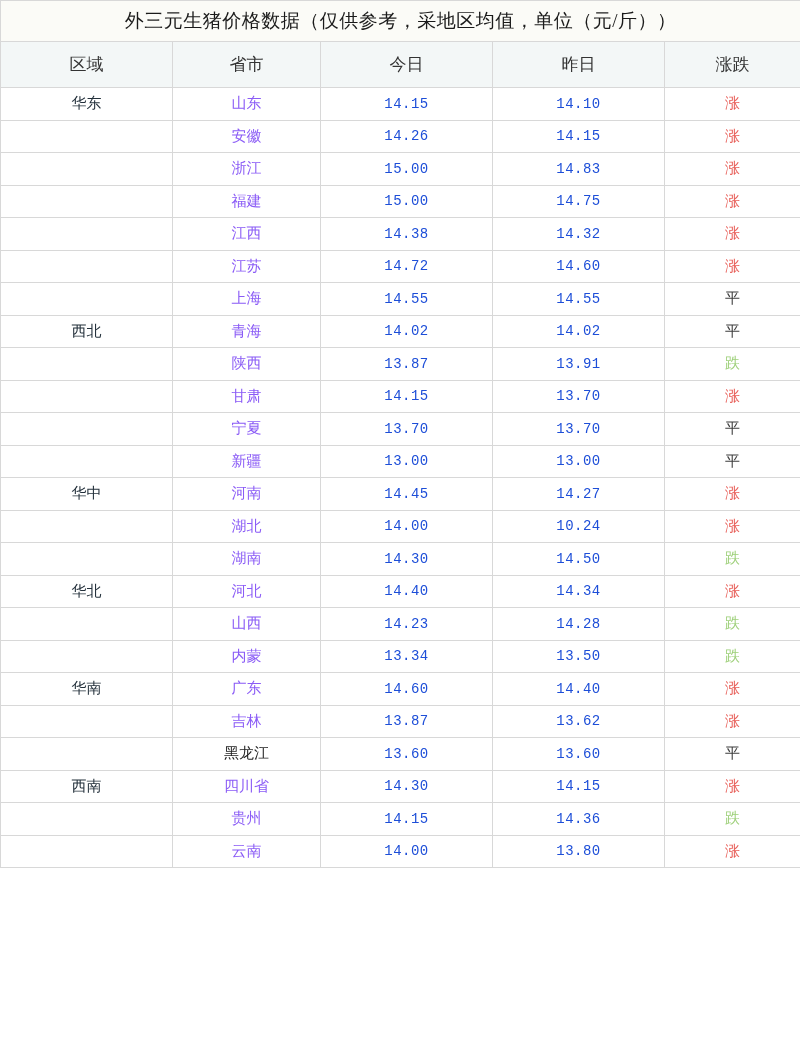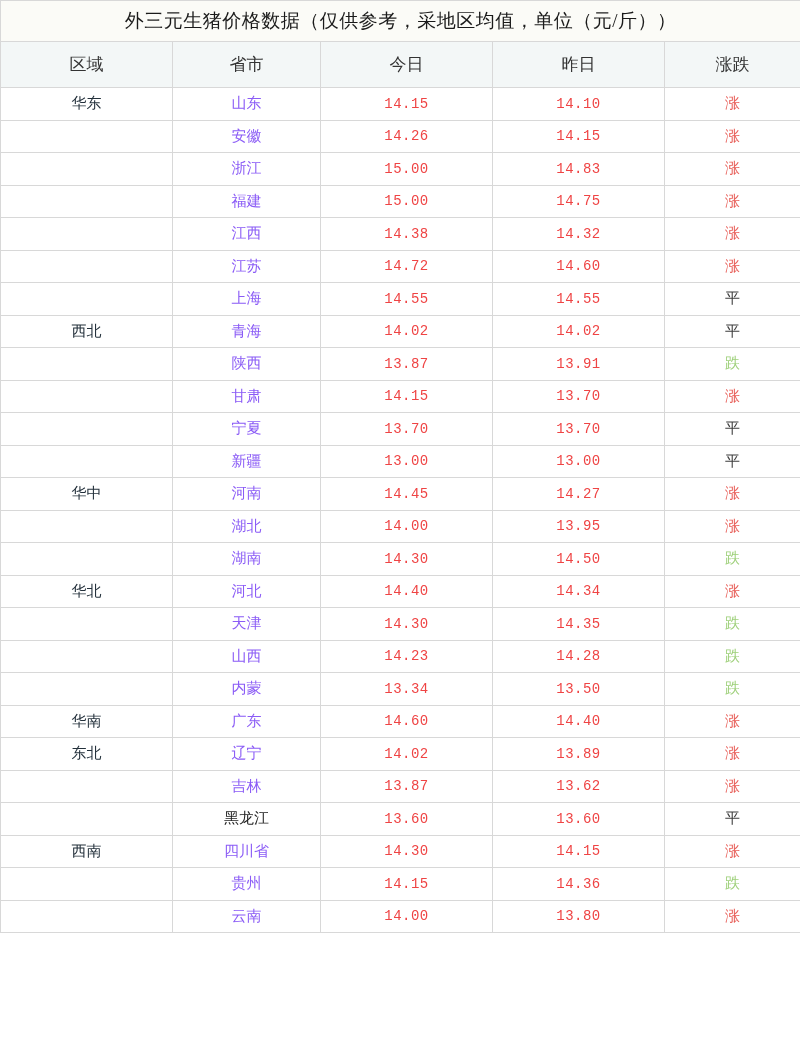--- a/index.html
+++ b/index.html
@@ -48,21 +48,21 @@
   }
   .data-row td {
     height: 31.5px;
     font-size: 15px;
     background: #ffffff;
     font-family: "Liberation Serif", serif;
   }
   .data-row td.num {
     font-family: "Liberation Mono", monospace;
     font-size: 14px;
-    color: #ef4444;
+    color: #1d4ed8;
     letter-spacing: 0.5px;
   }
   .region-cell {
     color: #23303b;
   }
   .prov-cell {
     color: #8b5cf6;
   }
   .prov-dark {
     color: #1d1d1d;
@@ -197,70 +197,56 @@
           <td class="region-cell">华中</td>
           <td class="prov-cell">河南</td>
           <td class="num">14.45</td>
           <td class="num">14.27</td>
           <td class="chg-up">涨</td>
         </tr>
         <tr class="data-row">
           <td class="region-cell"></td>
           <td class="prov-cell">湖北</td>
           <td class="num">14.00</td>
-          <td class="num">13.95</td>
+          <td class="num">10.24</td>
           <td class="chg-up">涨</td>
         </tr>
         <tr class="data-row">
           <td class="region-cell"></td>
           <td class="prov-cell">湖南</td>
           <td class="num">14.30</td>
           <td class="num">14.50</td>
           <td class="chg-down">跌</td>
         </tr>
         <tr class="data-row">
           <td class="region-cell">华北</td>
           <td class="prov-cell">河北</td>
           <td class="num">14.40</td>
           <td class="num">14.34</td>
           <td class="chg-up">涨</td>
         </tr>
         <tr class="data-row">
           <td class="region-cell"></td>
-          <td class="prov-cell">天津</td>
-          <td class="num">14.30</td>
-          <td class="num">14.35</td>
-          <td class="chg-down">跌</td>
-        </tr>
-        <tr class="data-row">
-          <td class="region-cell"></td>
           <td class="prov-cell">山西</td>
           <td class="num">14.23</td>
           <td class="num">14.28</td>
           <td class="chg-down">跌</td>
         </tr>
         <tr class="data-row">
           <td class="region-cell"></td>
           <td class="prov-cell">内蒙</td>
           <td class="num">13.34</td>
           <td class="num">13.50</td>
           <td class="chg-down">跌</td>
         </tr>
         <tr class="data-row">
           <td class="region-cell">华南</td>
           <td class="prov-cell">广东</td>
           <td class="num">14.60</td>
           <td class="num">14.40</td>
-          <td class="chg-up">涨</td>
-        </tr>
-        <tr class="data-row">
-          <td class="region-cell">东北</td>
-          <td class="prov-cell">辽宁</td>
-          <td class="num">14.02</td>
-          <td class="num">13.89</td>
           <td class="chg-up">涨</td>
         </tr>
         <tr class="data-row">
           <td class="region-cell"></td>
           <td class="prov-cell">吉林</td>
           <td class="num">13.87</td>
           <td class="num">13.62</td>
           <td class="chg-up">涨</td>
         </tr>
         <tr class="data-row">

